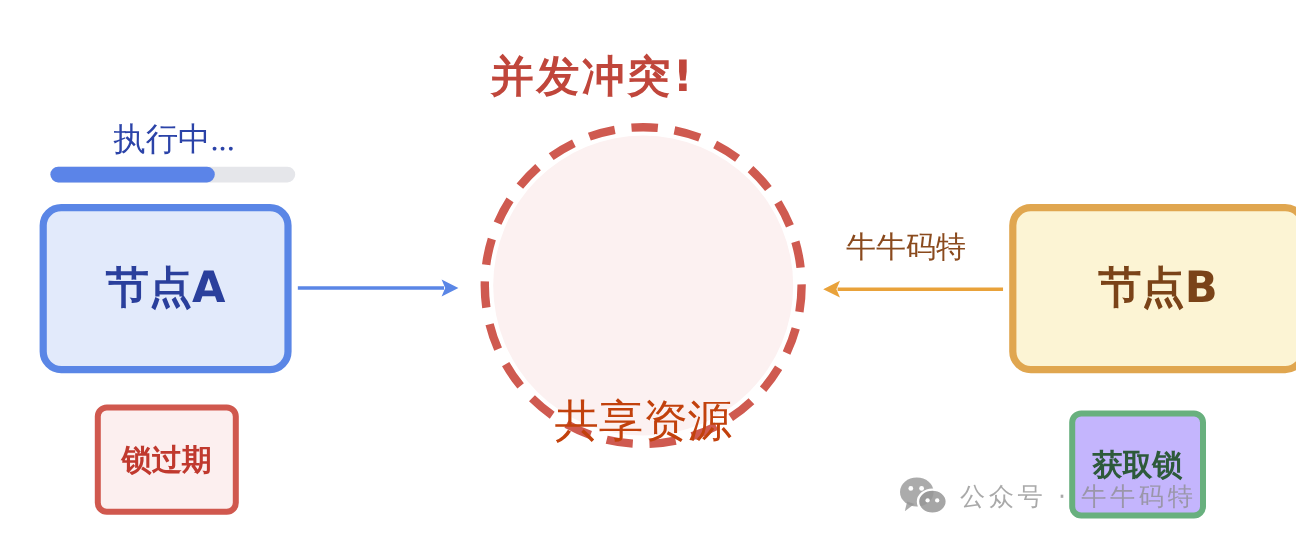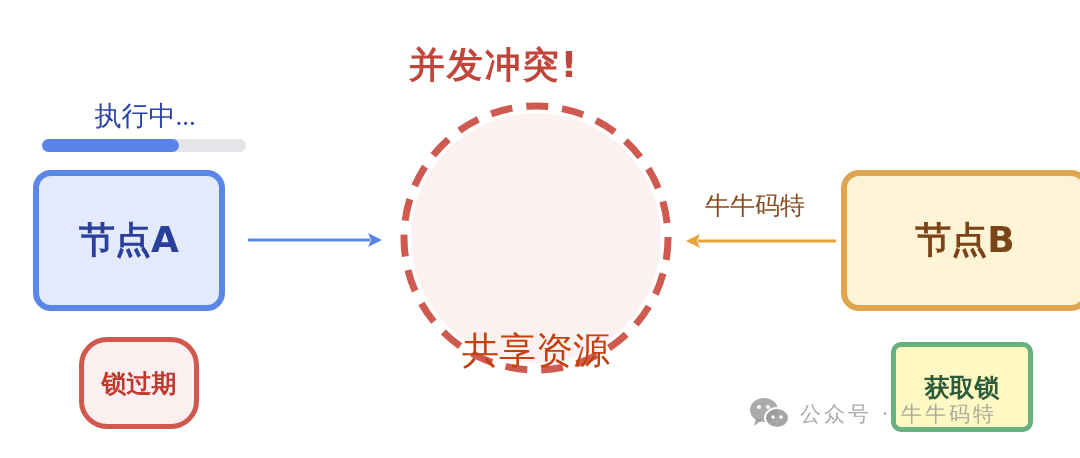--- a/index.html
+++ b/index.html
@@ -20,40 +20,40 @@
     left: 42px; top: 139px; width: 204px; height: 13px; border-radius: 7px; background: #e5e6ea;
   }
   .progress-fill {
     position: absolute; left: 0; top: 0; height: 13px; border-radius: 7px; background: #5b84e8;
   }
   .node {
     box-sizing: border-box; border-radius: 18px; border-width: 6px; border-style: solid;
     display: flex; align-items: center; justify-content: center;
     font-size: 36px; font-weight: bold;
   }
-  .node-a { left: 33px; top: 170px; width: 192px; height: 141px; background: #e2eafb; border-color: #5a86e6; color: #2a3f9c; text-align: center; }
+  .node-a { left: 33px; top: 170px; width: 210px; height: 141px; background: #e2eafb; border-color: #5a86e6; color: #2a3f9c; text-align: center; }
   .node-b { left: 841px; top: 170px; width: 248px; height: 141px; background: #fcf4d4; border-color: #e0a64f; color: #7a4318; }
   .circle {
     box-sizing: border-box; left: 398px; top: 100px; width: 276px; height: 276px; border-radius: 50%;
     display: flex; align-items: flex-end; justify-content: center;
     font-size: 37px; font-weight: normal; color: #c2410c;
   }
   .circle svg { position: absolute; left: 0; top: 0; }
   .circle span { position: relative; }
   .arrow { }
   .intrude-label {
     left: 705px; top: 188px; font-size: 25px; color: #8a4a1d; line-height: 36px;
   }
   .tag {
     box-sizing: border-box; border-radius: 10px; border-width: 5px; border-style: solid;
     display: flex; align-items: center; justify-content: center;
     font-size: 25px; font-weight: bold;
   }
-  .tag-expired { left: 79px; top: 337px; width: 120px; height: 92px; background: #fcefef; border-color: #d0584e; color: #c0392e; border-radius: 28px; }
-  .tag-acquire { left: 891px; top: 342px; width: 142px; height: 90px; background: #fef9c3; border-color: #68b07e; color: #2d5a3a; }
+  .tag-expired { left: 79px; top: 337px; width: 120px; height: 92px; background: #fcefef; border-color: #d0584e; color: #c0392e; }
+  .tag-acquire { left: 891px; top: 342px; width: 114px; height: 90px; background: #c4b5fd; border-color: #68b07e; color: #2d5a3a; }
   .watermark {
     left: 748px; top: 392px; height: 44px; display: flex; align-items: center;
     font-size: 21px; color: rgba(140,140,140,0.75); letter-spacing: 3px;
   }
   .watermark .icon { width: 44px; height: 36px; margin-right: 8px; }
 </style>
 </head>
 <body>
 
 <div class="abs title">并发冲突!</div>

